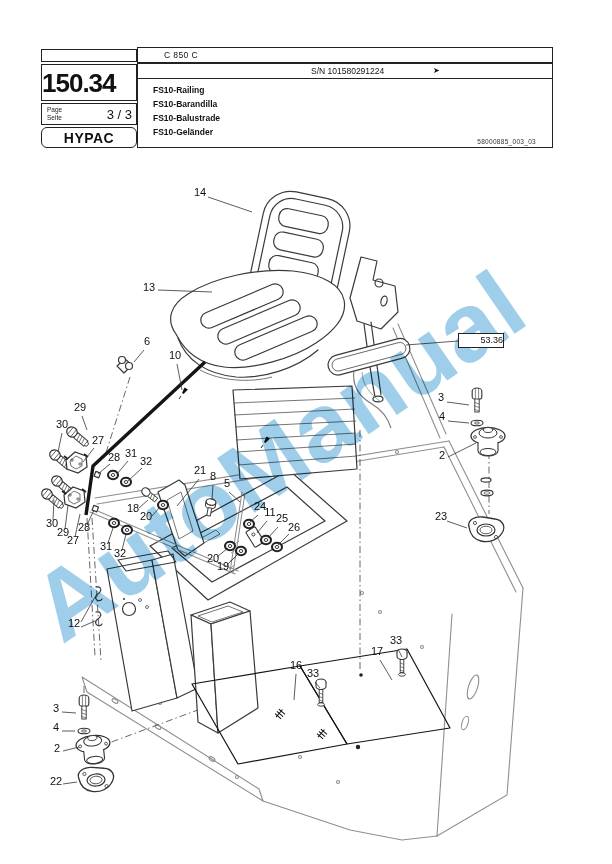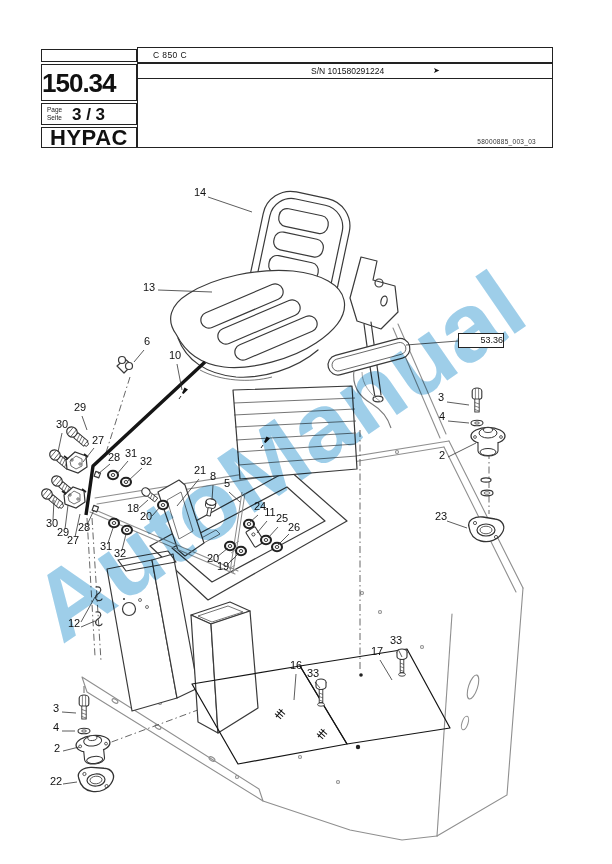--- a/index.html
+++ b/index.html
@@ -5,27 +5,27 @@
   html,body{margin:0;padding:0;background:#fff;}
   .page{position:relative;width:612px;height:864px;background:#fff;overflow:hidden;
         font-family:"Liberation Sans",sans-serif;color:#111;}
   
   .hbox{position:absolute;border:1px solid #222;box-sizing:border-box;background:#fff;}
   .b1{left:41px;top:49px;width:96px;height:13px;}
   .b2{left:41px;top:64px;width:96px;height:37px;text-align:left;
       font-size:26px;font-weight:bold;line-height:36px;letter-spacing:-1px;}
   .b3{left:41px;top:103px;width:96px;height:22px;}
   .b3 .pg{position:absolute;left:5px;top:2px;font-size:6.5px;line-height:8px;color:#222;}
-  .b3 .pv{position:absolute;left:30px;top:0;width:60px;text-align:left;
-          font-size:17px;font-weight:bold;line-height:21px;}
+  .b3 .pv{position:absolute;left:30px;top:0;width:60px;text-align:right;
+          font-size:13px;font-weight:normal;line-height:21px;}
   .b4{left:41px;top:127px;width:96px;height:21px;text-align:center;
-      font-size:22px;font-weight:bold;line-height:20px;letter-spacing:0.5px;}
+      font-size:14px;font-weight:bold;line-height:20px;letter-spacing:0.5px;border-radius:6px;}
   .rcol{left:137px;top:47px;width:416px;height:101px;}
   .r1{position:absolute;left:0;top:0;width:100%;height:16px;border-bottom:2px solid #222;
-      box-sizing:border-box;font-size:8.5px;line-height:14px;padding-left:15px;letter-spacing:0.4px;}
+      box-sizing:border-box;font-size:8.5px;line-height:14px;padding-left:26px;letter-spacing:0.4px;}
   .r2{position:absolute;left:0;top:16px;width:100%;height:15px;border-bottom:1px solid #222;
       box-sizing:border-box;font-size:8.5px;line-height:14px;}
   .r2 .sn{position:absolute;left:173px;top:0;}
   .r2 .ar{position:absolute;left:295px;top:0;font-size:8px;}
   .titles{position:absolute;left:15px;top:35px;font-size:8.5px;font-weight:bold;line-height:14px;}
   .docnum{position:absolute;right:16px;bottom:2px;font-size:6.5px;color:#333;letter-spacing:0.3px;}
   
   svg{position:absolute;left:0;top:0;}
   .ln{stroke:#3a3a3a;stroke-width:1.2;fill:none;stroke-linejoin:round;stroke-linecap:round;}
   .lnw{stroke:#3a3a3a;stroke-width:1.2;fill:#fff;stroke-linejoin:round;stroke-linecap:round;}
@@ -52,20 +52,26 @@
       <div>Seite</div>
     </div>
     <div class="pv">3 / 3</div>
   </div>
   <div class="hbox b4">HYPAC</div>
   <div class="hbox rcol">
     <div class="r1">C 850 C</div>
     <div class="r2">
       <span class="sn">S/N 101580291224</span>
       <span class="ar">➤</span>
+    </div>
+    <div class="titles">
+      <div>FS10-Railing</div>
+      <div>FS10-Barandilla</div>
+      <div>FS10-Balustrade</div>
+      <div>FS10-Geländer</div>
     </div>
     <div class="docnum">58000885_003_03</div>
   </div>
 
   <svg id="diagram-svg" width="612" height="864" viewBox="0 0 612 864">
     <defs>
       <g id="hbolt">
         <ellipse rx="5.5" ry="5" fill="#fff" stroke="#333" stroke-width="1.2"></ellipse>
         <path d="M -2,-4.4 L -2,4.4 M 2,-4.4 L 2,4.4" stroke="#333" stroke-width="0.7" fill="none"></path>
         <path d="M 5,-3.3 L 18,-3.3 L 18,3.3 L 5,3.3 Z" fill="#fff" stroke="#333" stroke-width="1"></path>

